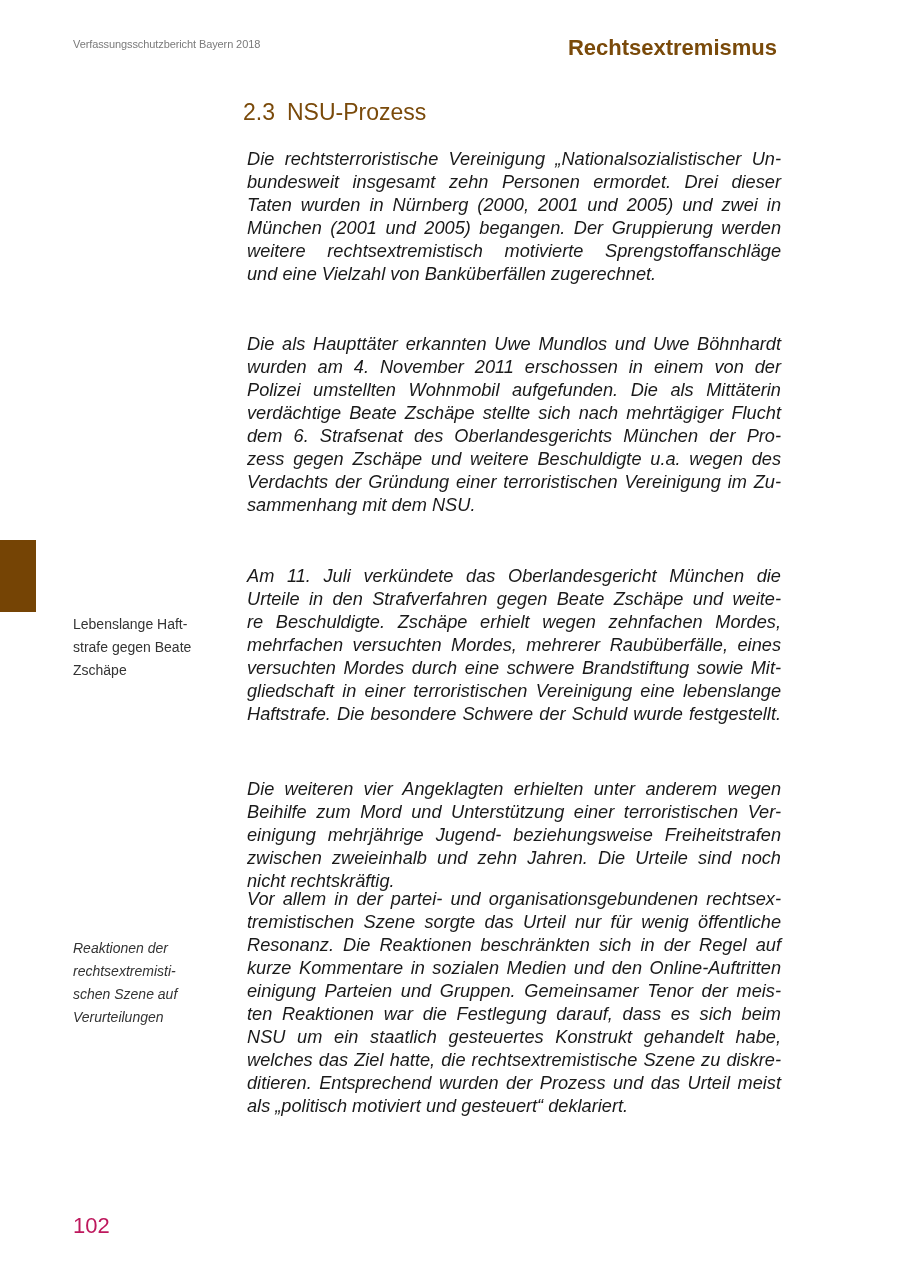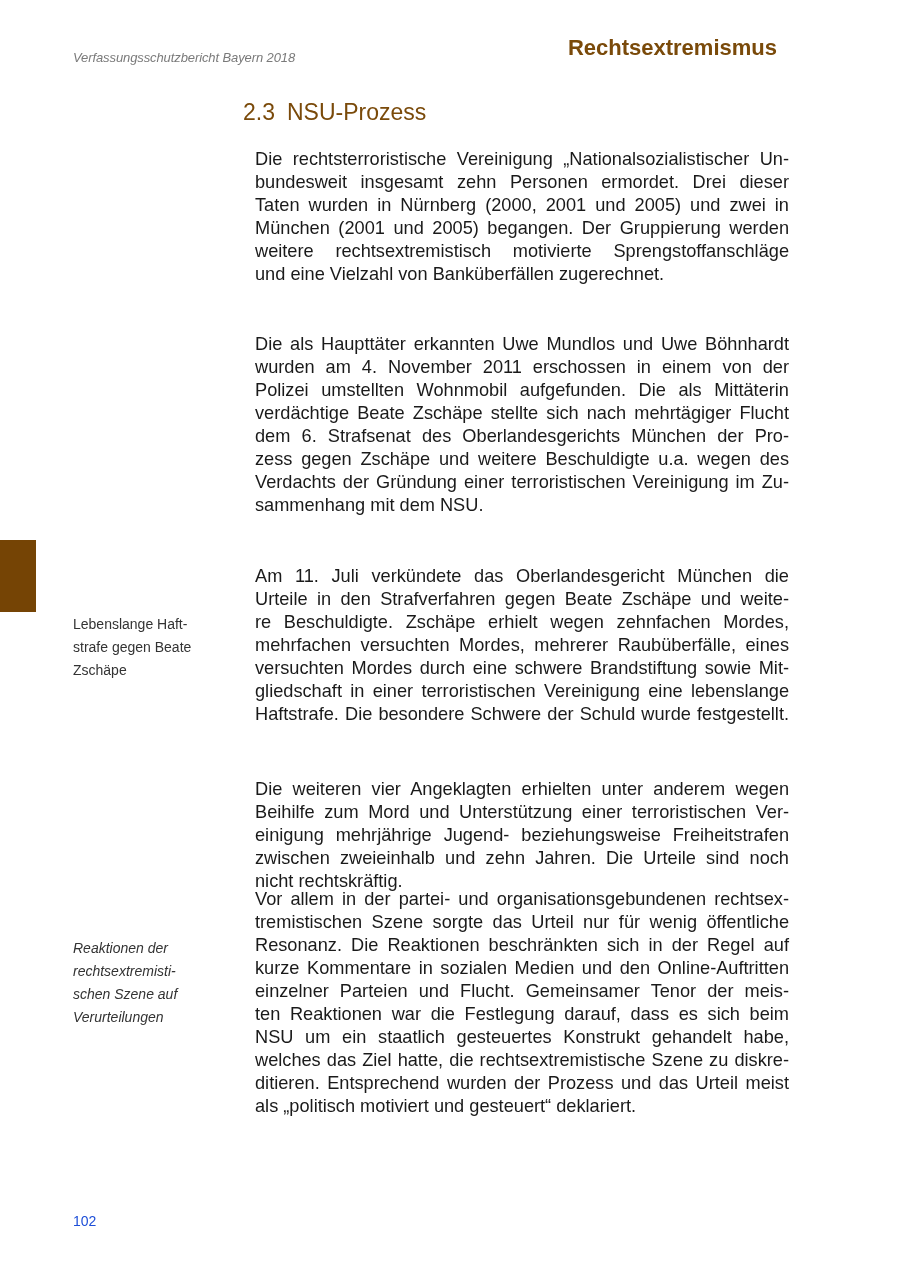--- a/index.html
+++ b/index.html
@@ -1,28 +1,28 @@
 <!DOCTYPE html>
 <html><head>
 <meta charset="utf-8">
 <style>
   html, body { margin: 0; padding: 0; background: #ffffff; }
   body { width: 900px; height: 1276px; position: relative; overflow: hidden;
          font-family: "Liberation Sans", "DejaVu Sans", sans-serif; color: #1a1a1a; }
-  .running-header-left { position: absolute; left: 73px; top: 50px; font-size: 13px; color: #7a7a7a; letter-spacing: -0.1px; font-style: italic; }
+  .running-header-left { position: absolute; left: 73px; top: 38px; font-size: 11px; color: #7a7a7a; letter-spacing: -0.1px; }
   .running-header-right { position: absolute; right: 123px; top: 35px; font-size: 22px; font-weight: bold; color: #7a4a0a; }
   .section-title { position: absolute; left: 243px; top: 99px; font-size: 23px; color: #7a4a0a; }
   .section-title .num { margin-right: 12px; }
   .side-tab { position: absolute; left: 0; top: 540px; width: 36px; height: 72px; background: #754405; }
   .margin-note { position: absolute; left: 73px; font-size: 14px; line-height: 23px; color: #333333; width: 150px; margin-top: 48px; }
   .body-col { position: absolute; left: 243px; width: 534px; font-size: 18.2px; color: #1a1a1a; }
-  .para { position: absolute; left: 12px; width: 534px; }
+  .para { position: absolute; left: 4px; width: 534px; font-style: italic; }
   .line { display: block; height: 23px; line-height: 23px; white-space: nowrap; text-align: justify; text-align-last: justify; }
   .line.last { text-align-last: left; }
-  .page-number { position: absolute; left: 73px; top: 1213px; font-size: 14px; color: #1d4ed8; }
+  .page-number { position: absolute; left: 73px; top: 1213px; font-size: 22px; color: #be185d; }
 </style>
 </head>
 <body>
 
 <div class="running-header-left">Verfassungsschutzbericht Bayern 2018</div>
 <div class="running-header-right">Rechtsextremismus</div>
 
 <div class="section-title">
   <span class="num">2.3</span><span>NSU-Prozess</span>
 </div>
@@ -79,21 +79,21 @@
     <span class="line">einigung mehrjährige Jugend- beziehungsweise Freiheitstrafen</span>
     <span class="line">zwischen zweieinhalb und zehn Jahren. Die Urteile sind noch</span>
     <span class="line last">nicht rechtskräftig.</span>
   </div>
 
   <div class="para" style="top:888px;">
     <span class="line">Vor allem in der partei- und organisationsgebundenen rechtsex-</span>
     <span class="line">tremistischen Szene sorgte das Urteil nur für wenig öffentliche</span>
     <span class="line">Resonanz. Die Reaktionen beschränkten sich in der Regel auf</span>
     <span class="line">kurze Kommentare in sozialen Medien und den Online-Auftritten</span>
-    <span class="line">einzelner Parteien und Flucht. Gemeinsamer Tenor der meis-</span>
+    <span class="line">einigung Parteien und Gruppen. Gemeinsamer Tenor der meis-</span>
     <span class="line">ten Reaktionen war die Festlegung darauf, dass es sich beim</span>
     <span class="line">NSU um ein staatlich gesteuertes Konstrukt gehandelt habe,</span>
     <span class="line">welches das Ziel hatte, die rechtsextremistische Szene zu diskre-</span>
     <span class="line">ditieren. Entsprechend wurden der Prozess und das Urteil meist</span>
     <span class="line last">als „politisch motiviert und gesteuert“ deklariert.</span>
   </div>
 </div>
 
 <div class="page-number">102</div>
 

